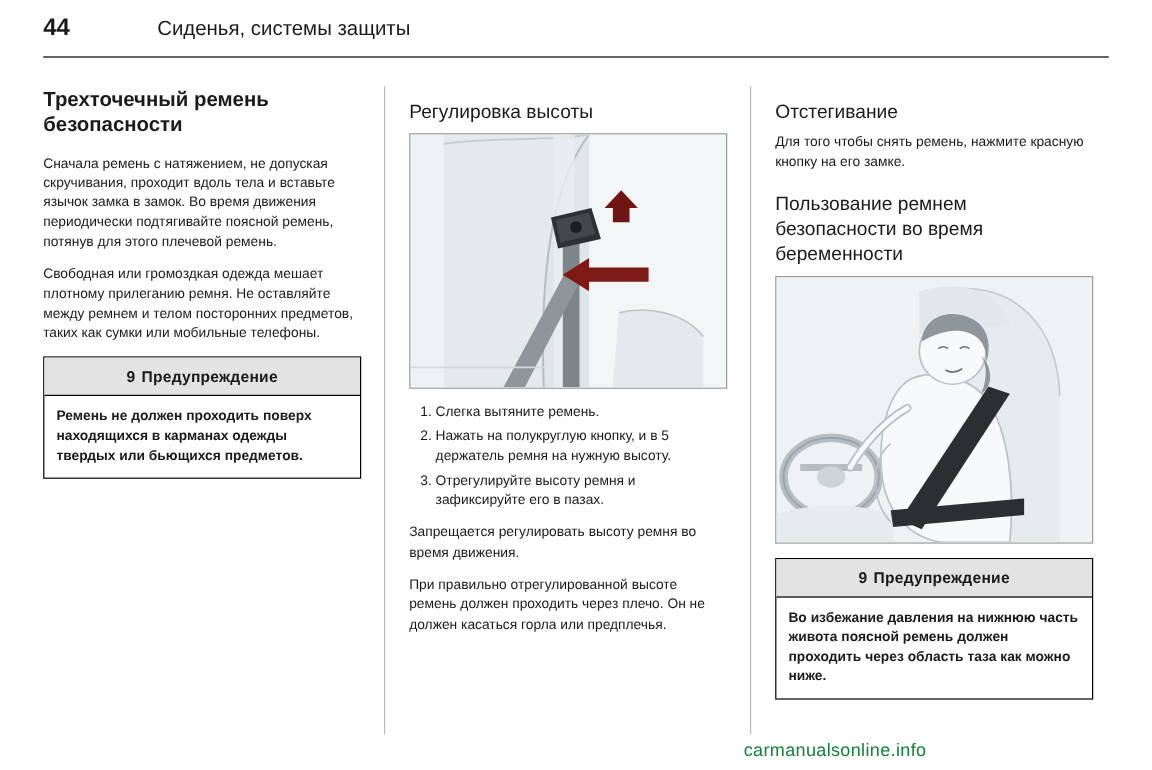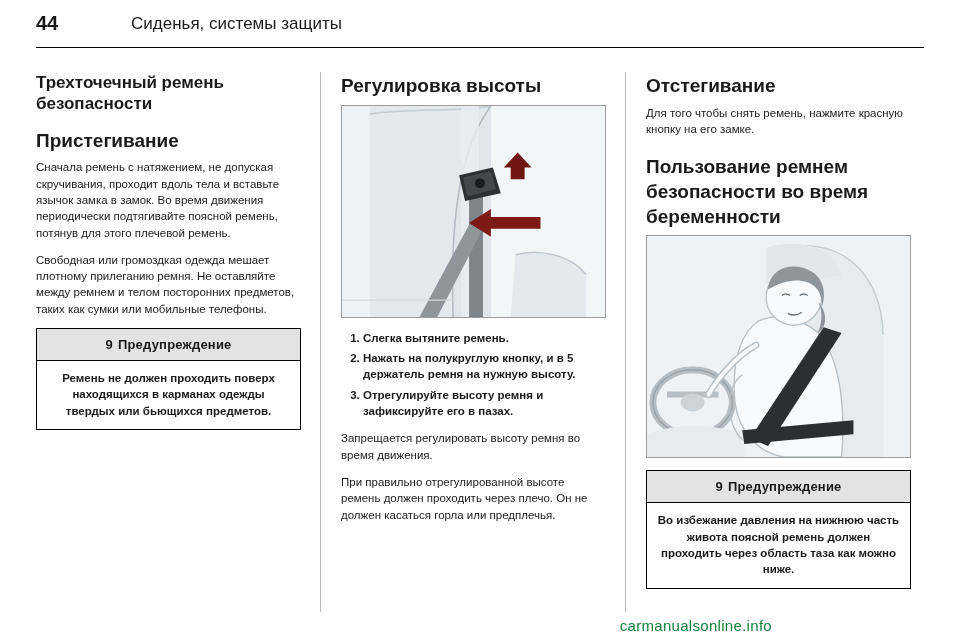--- a/index.html
+++ b/index.html
@@ -52,23 +52,23 @@
   .coldiv-1 { left: 320px; }
   .coldiv-2 { left: 625px; }
 
   h1.sec {
     font-size: 17px;
     font-weight: bold;
     line-height: 1.25;
     margin: 0 0 14px 0;
   }
   h2.sub {
-    font-size: 19px;
-    font-weight: bold;
-    margin: 2px 0 6px 0;
+    font-size: 16px;
+    font-weight: normal;
+    margin: 12px 0 6px 0;
     line-height: 1.3;
   }
   h2.sub.space-top { margin-top: 18px; }
   p.body {
     font-size: 11.5px;
     line-height: 1.42;
     margin: 0 0 11px 0;
   }
   p.bold {
     font-weight: normal;
@@ -90,29 +90,28 @@
   }
   .warnbox .head .glyph {
     font-size: 13px;
     margin-right: 5px;
   }
   .warnbox .content {
     padding: 9px 10px 10px 10px;
     font-size: 11.5px;
     line-height: 1.42;
     font-weight: bold;
-    text-align: center;
   }
   
   ol.steps {
     margin: 0 0 11px 0;
     padding-left: 22px;
     font-size: 11.5px;
     line-height: 1.42;
-    font-weight: bold;
+    font-weight: normal;
   }
   ol.steps li { margin-bottom: 4px; }
 
   
   .figure {
     width: 265px;
     border: 1px solid #9c9c9c;
     background: #eef1f3;
     position: relative;
     overflow: hidden;
@@ -141,21 +140,20 @@
     <div class="pagenum">44</div>
     <div class="title">Сиденья, системы защиты</div>
   </div>
   <div class="rule"></div>
 
   <div class="coldiv coldiv-1"></div>
   <div class="coldiv coldiv-2"></div>
 
   <div class="col col-1">
     <h1 class="sec">Трехточечный ремень безопасности</h1>
-    <h2 class="sub">Пристегивание</h2>
     <p class="body bold">Сначала ремень с натяжением, не допуская скручивания, проходит вдоль тела и вставьте язычок замка в замок. Во время движения периодически подтягивайте поясной ремень, потянув для этого плечевой ремень.</p>
     <p class="body">Свободная или громоздкая одежда мешает плотному прилеганию ремня. Не оставляйте между ремнем и телом посторонних предметов, таких как сумки или мобильные телефоны.</p>
 
     <div class="warnbox">
       <div class="head">
         <span class="glyph">9</span><span>Предупреждение</span>
       </div>
       <div class="content">Ремень не должен проходить поверх находящихся в карманах одежды твердых или бьющихся предметов.</div>
     </div>
   </div>

